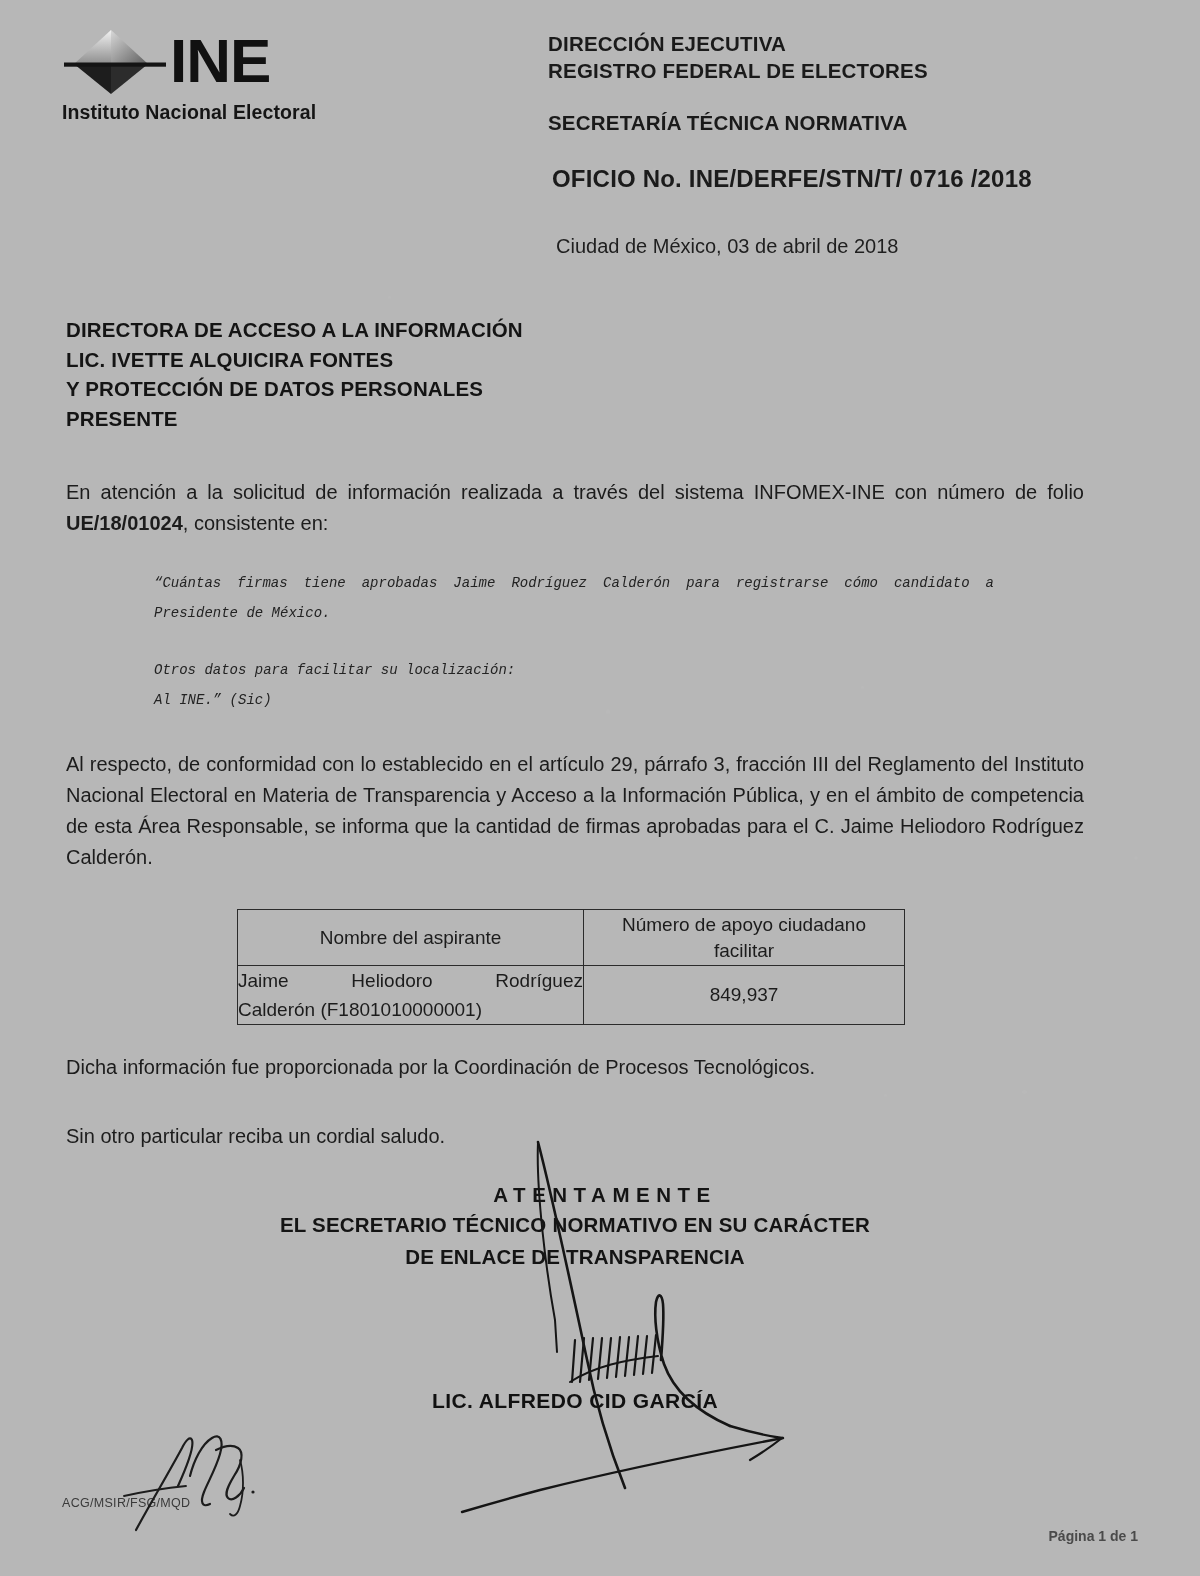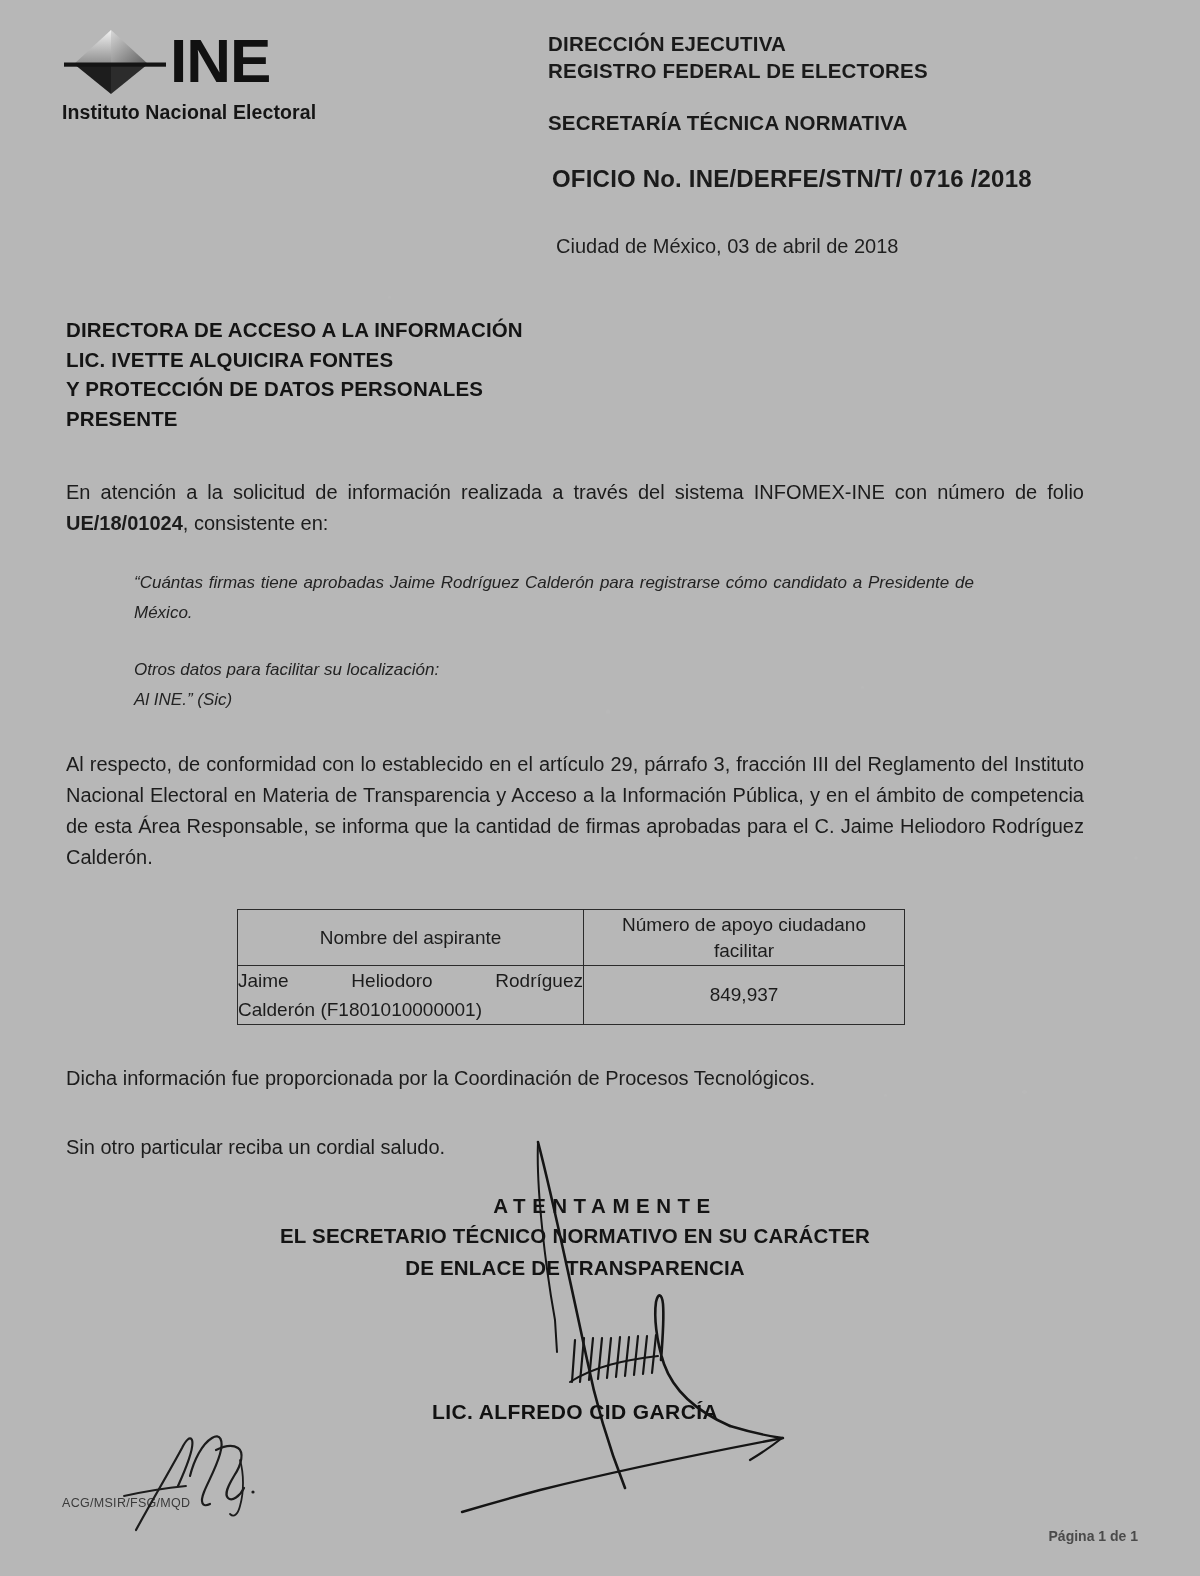--- a/index.html
+++ b/index.html
@@ -123,27 +123,28 @@
     font-size: 20px;
     line-height: 31px;
     text-align: justify;
     color: #1c1c1c;
   }
   #para-intro { margin-top: 44px; }
   #para-intro b { font-weight: 700; }
 
   #quote {
     margin-top: 29px;
-    margin-left: 68px;
+    margin-left: 88px;
     width: 840px;
     font-style: italic;
-    font-size: 17px;
+    font-size: 14px;
     line-height: 30px;
     text-align: justify;
     color: #232323;
+    font-family: Liberation Mono, monospace;
   }
   #quote-q2 { margin-top: 27px; }
   #quote-q2 .q-l2 { display: block; }
 
   #para-main { margin-top: 34px; }
 
   
   #tbl-wrap {
     margin-top: 36px;
     display: flex;
@@ -183,21 +184,21 @@
     display: block;
     text-align: left;
     text-align-last: left;
   }
   td.cell-num {
     text-align: center;
     vertical-align: middle;
     font-size: 19.5px;
   }
 
-  #para-source  { margin-top: 38px; }
+  #para-source  { margin-top: 27px; }
   #para-closing { margin-top: 38px; }
 
   
   #sign-block {
     margin-top: 31px;
     text-align: center;
     position: relative;
     z-index: 2;
   }
   #atentamente {

